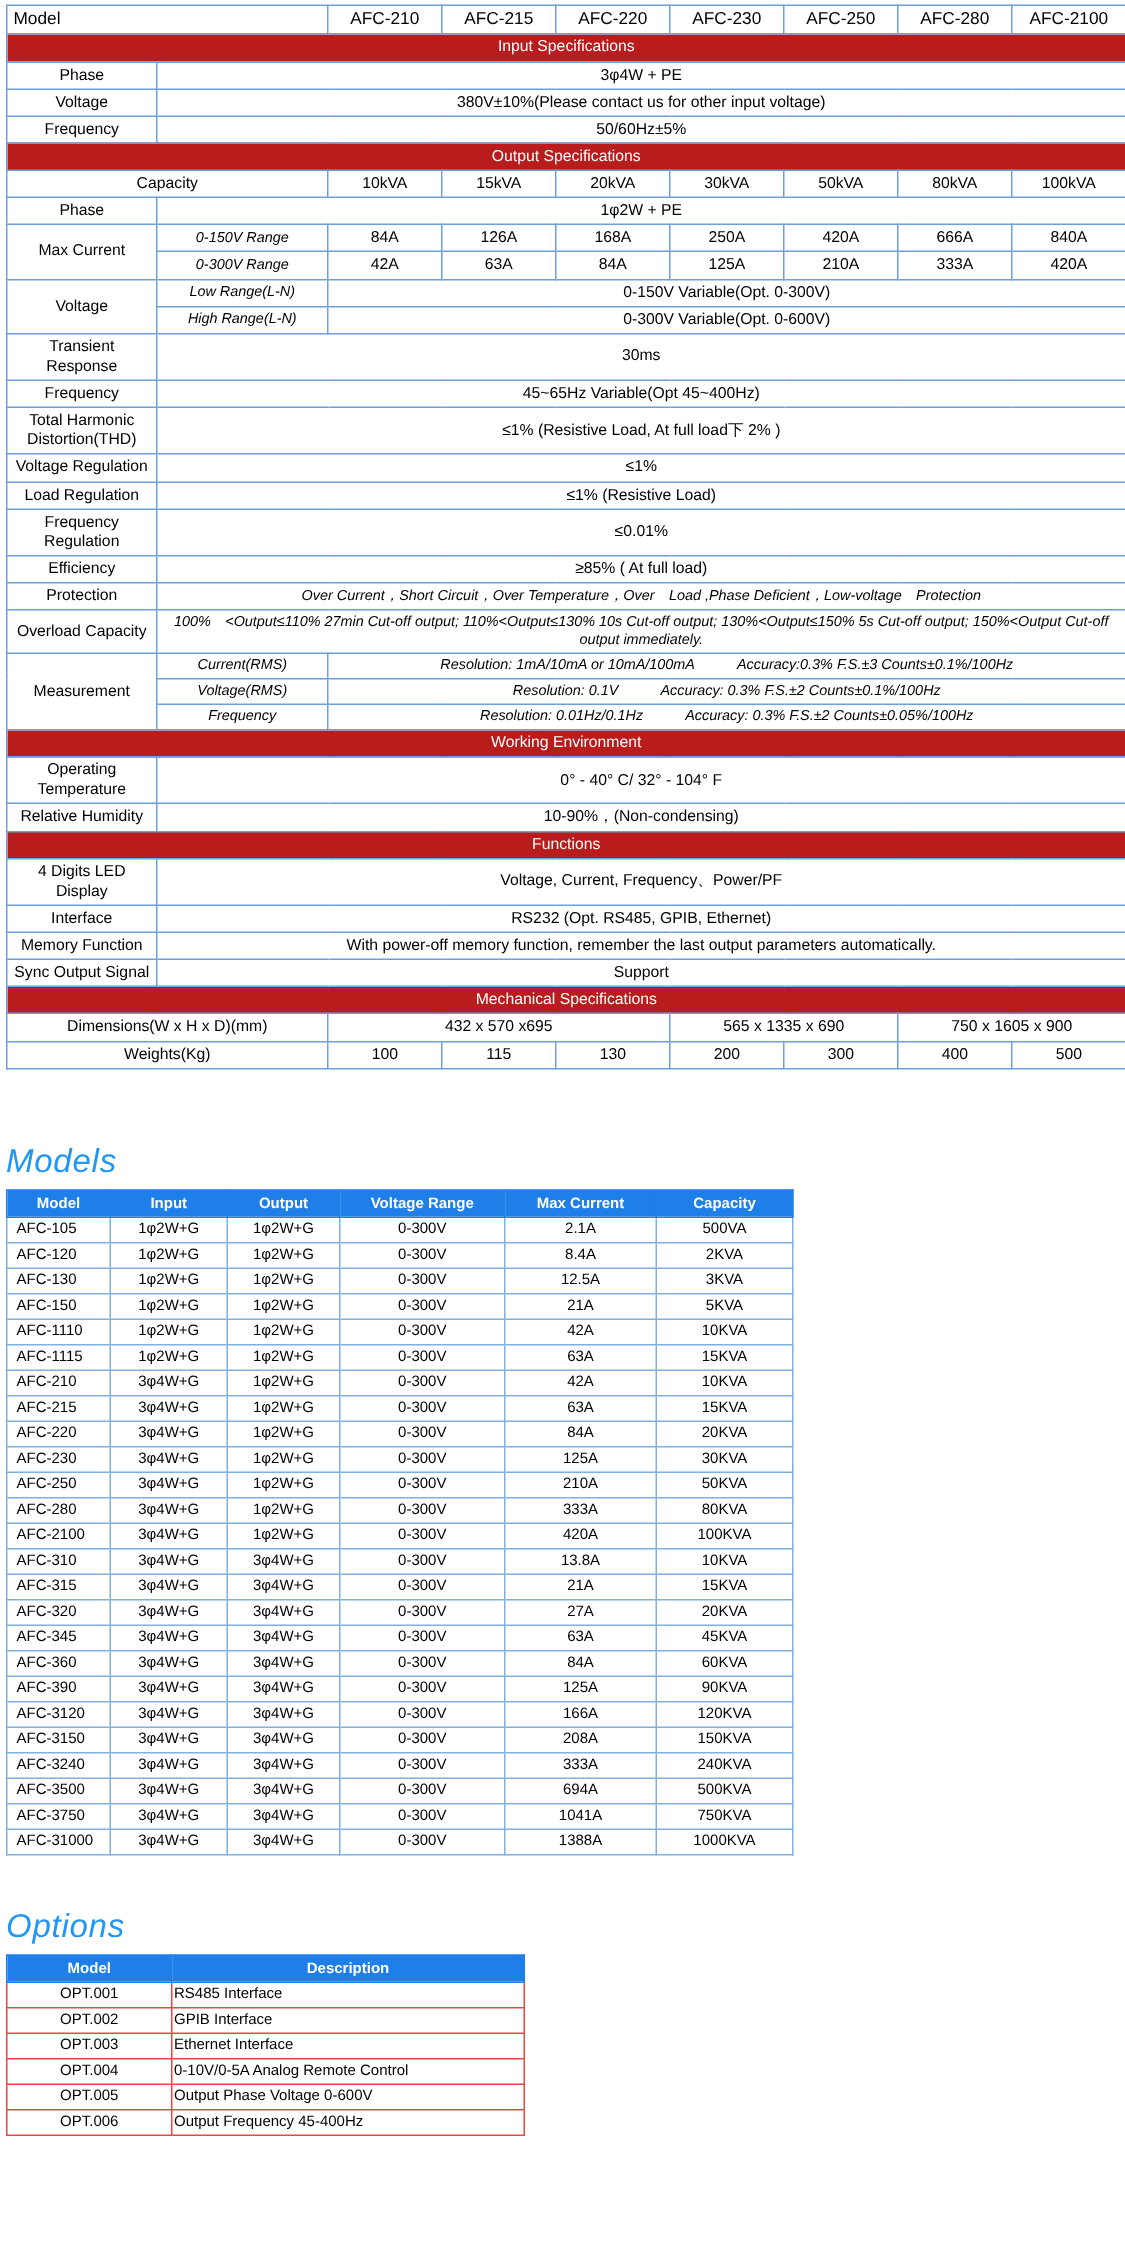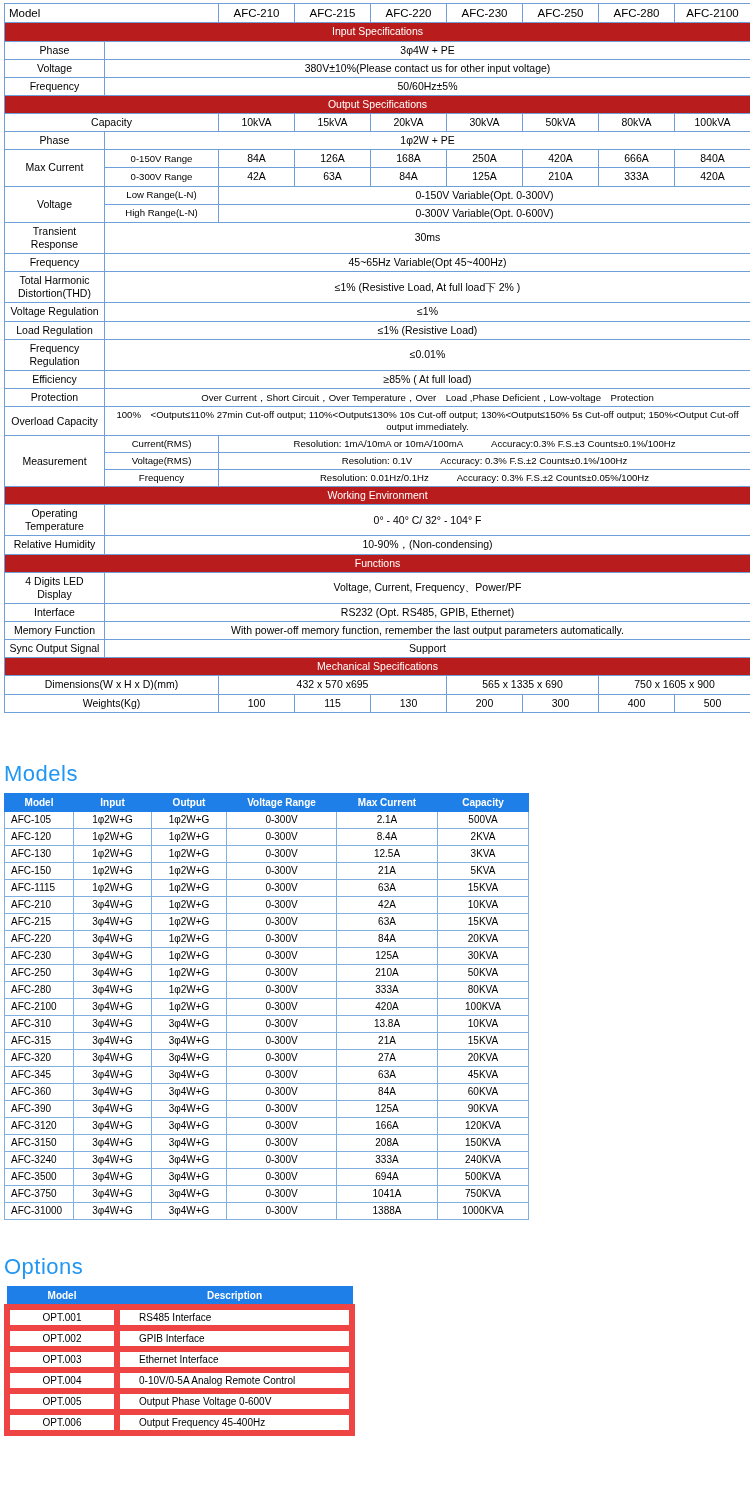--- a/index.html
+++ b/index.html
@@ -41,29 +41,30 @@
     background: #b91c1c;
     color: #fff;
     font-weight: bold;
     text-align: left;
     font-size: 10.5px;
     padding: 2px 6px;
     border-color: #1f7fe8;
   }
   td.lbl { text-align: left; }
   td.val { text-align: left; }
-  .small { font-size: 9.6px; }
+  .small { font-size: 9.6px; font-style: italic; }
 
   
   h2.sect {
     color: #2196f3;
     font-size: 22px;
     font-weight: normal;
     margin: 34px 0 6px 4px;
     letter-spacing: 0.5px;
+    font-style: italic;
   }
   h2.sect.models { margin-top: 48px; }
 
   
   table.models {
     border-collapse: collapse;
     table-layout: fixed;
     margin-left: 4px;
     font-size: 10px;
   }
@@ -94,26 +95,26 @@
   table.options th {
     background: #1f7fe8;
     color: #fff;
     font-weight: bold;
     border: 1px solid #1f7fe8;
     padding: 3px 2px;
     text-align: center;
     font-size: 10px;
   }
   table.options td {
-    border: 6px solid #ef4444;
+    border: 1px solid #ef4444;
     padding: 2px 4px;
     height: 17px;
   }
   table.options td.c { text-align: center; }
-  table.options td.l { text-align: left; padding-left: 19px; }
+  table.options td.l { text-align: left; padding-left: 1px; }
 </style>
 </head>
 <body>
 
 <div class="spec-wrap">
   <table class="spec">
     <colgroup>
       <col style="width:100px">
         <col style="width:114px">
       <col style="width:76px">
@@ -346,20 +347,28 @@
       </tr>
       <tr>
         <td class="lft">AFC-150</td>
         <td class="">1φ2W+G</td>
         <td class="">1φ2W+G</td>
         <td class="">0-300V</td>
         <td class="">21A</td>
         <td class="">5KVA</td>
       </tr>
       <tr>
+        <td class="lft">AFC-1110</td>
+        <td class="">1φ2W+G</td>
+        <td class="">1φ2W+G</td>
+        <td class="">0-300V</td>
+        <td class="">42A</td>
+        <td class="">10KVA</td>
+      </tr>
+      <tr>
         <td class="lft">AFC-1115</td>
         <td class="">1φ2W+G</td>
         <td class="">1φ2W+G</td>
         <td class="">0-300V</td>
         <td class="">63A</td>
         <td class="">15KVA</td>
       </tr>
       <tr>
         <td class="lft">AFC-210</td>
         <td class="">3φ4W+G</td>

